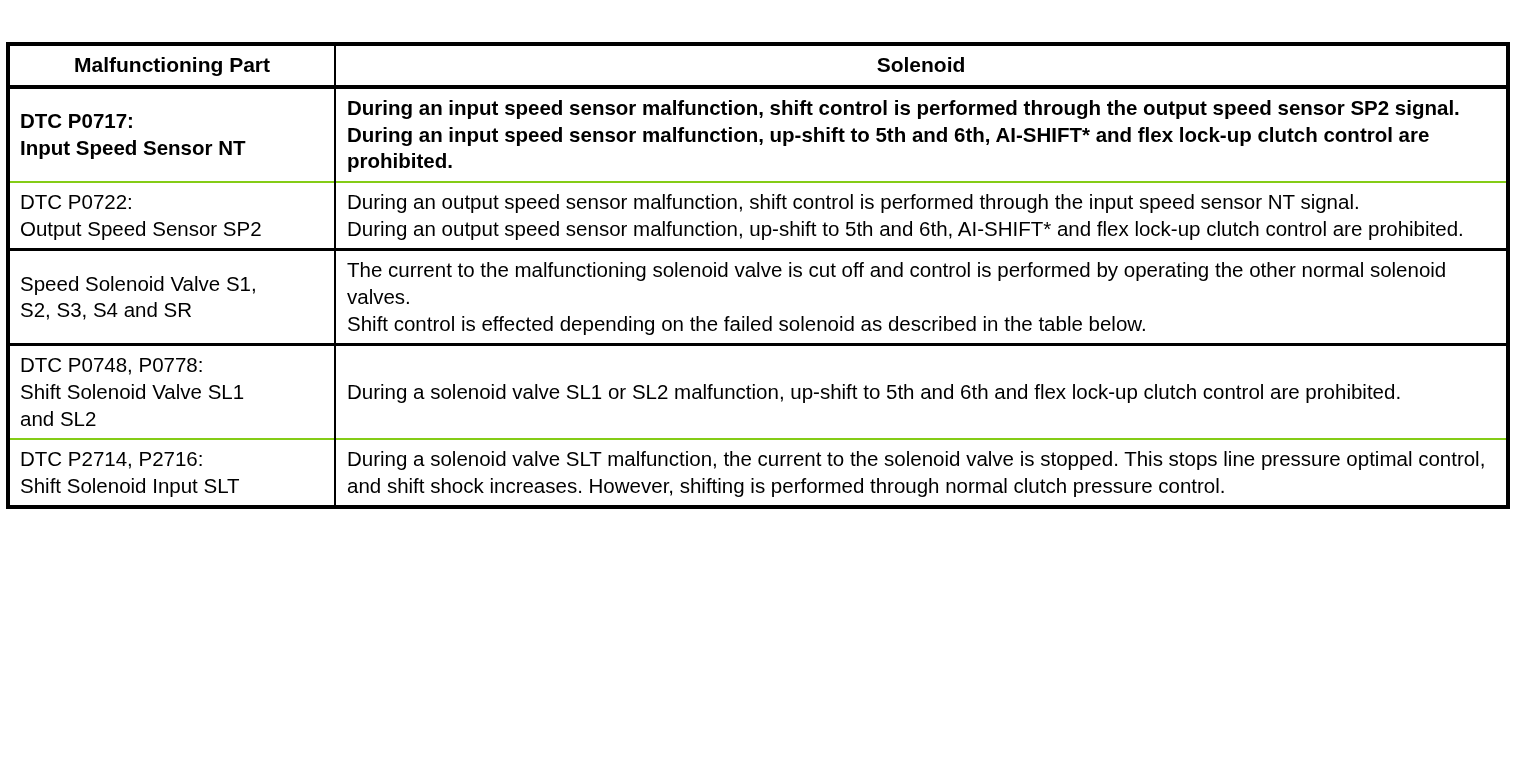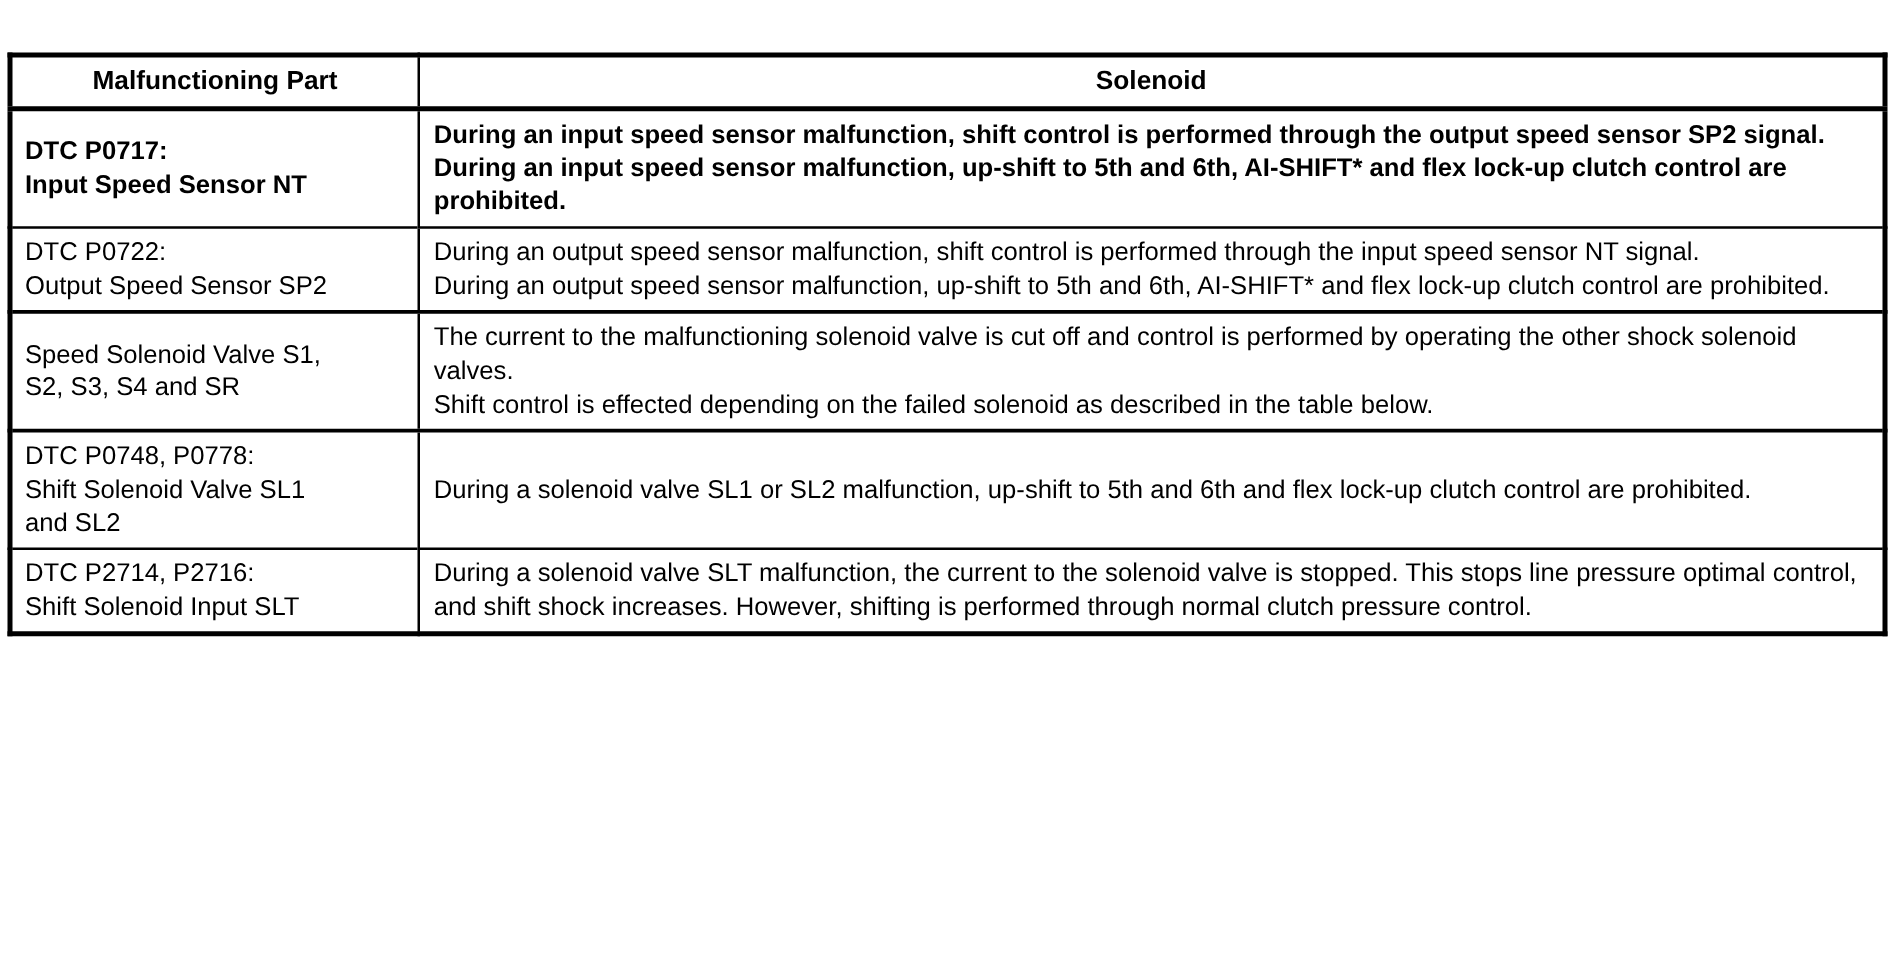--- a/index.html
+++ b/index.html
@@ -38,21 +38,21 @@
     font-size: 21px;
     font-weight: bold;
     text-align: center;
     padding: 7px 4px 8px 4px;
     letter-spacing: 0px;
     line-height: 1.15;
   }
   thead th:last-child { border-right: none; }
 
   tbody td {
-    border-top: 2px solid #000000;
+    border-top: 2px solid #84cc16;
     border-right: 2px solid #000000;
     font-size: 20.5px;
     line-height: 1.30;
     vertical-align: middle;
     padding: 6px 8px 6px 10px;
   }
   tbody td:last-child { border-right: none; }
   tbody tr:first-child td { border-top: none; font-weight: bold; }
 
   td.cell-part {
@@ -99,21 +99,21 @@
         <td class="cell-part">DTC P0722:
 Output Speed Sensor SP2</td>
         <td class="cell-func">During an output speed sensor malfunction, shift control is performed through the input speed sensor NT signal.
 During an output speed sensor malfunction, up-shift to 5th and 6th, AI-SHIFT* and flex lock-up clutch control are prohibited.</td>
       </tr>
 
 
       <tr class="heavy-top">
         <td class="cell-part">Speed Solenoid Valve S1,
 S2, S3, S4 and SR</td>
-        <td class="cell-func">The current to the malfunctioning solenoid valve is cut off and control is performed by operating the other shock solenoid valves.
+        <td class="cell-func">The current to the malfunctioning solenoid valve is cut off and control is performed by operating the other normal solenoid valves.
 Shift control is effected depending on the failed solenoid as described in the table below.</td>
       </tr>
 
       <tr class="heavy-top">
         <td class="cell-part">DTC P0748, P0778:
 Shift Solenoid Valve SL1
 and SL2</td>
         <td class="cell-func">During a solenoid valve SL1 or SL2 malfunction, up-shift to 5th and 6th and flex lock-up clutch control are prohibited.</td>
       </tr>
 

